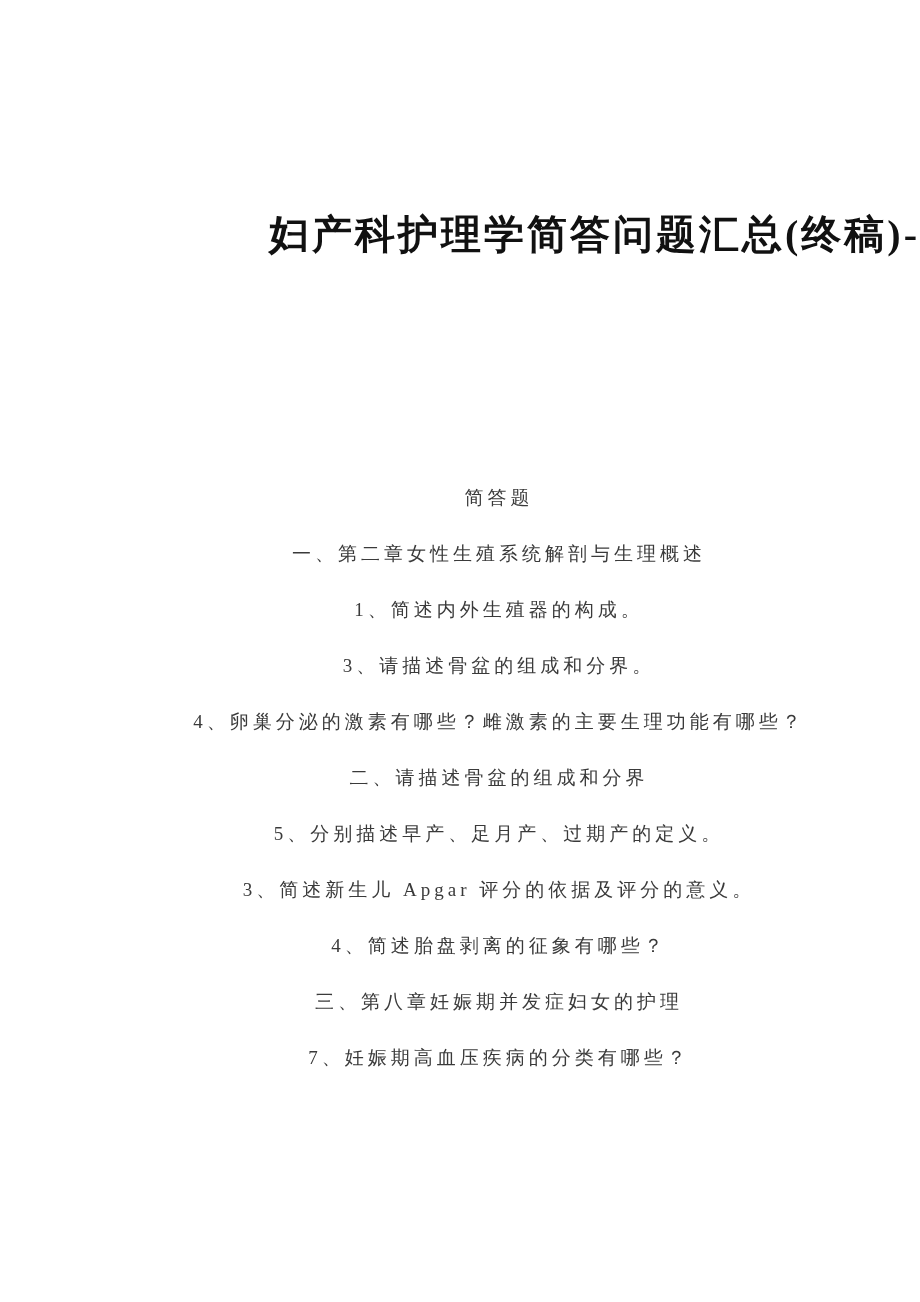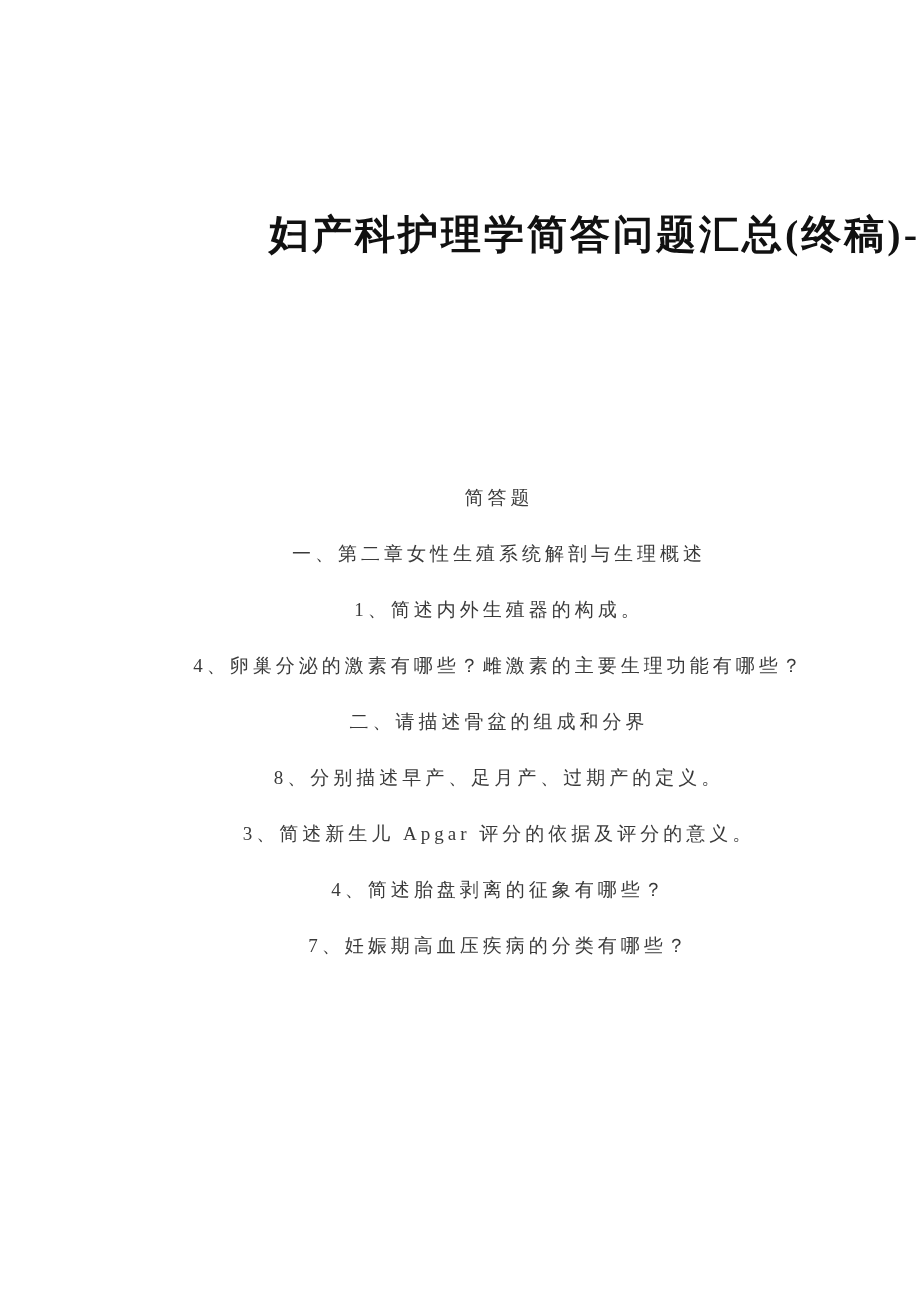--- a/index.html
+++ b/index.html
@@ -48,20 +48,22 @@
 </head>
 <body>
 
 <div class="page">
   <h1 class="doc-title">妇产科护理学简答问题汇总(终稿)-</h1>
 
   <div class="doc-body">
     <p class="doc-line">简答题</p>
     <p class="doc-line">一、第二章女性生殖系统解剖与生理概述</p>
     <p class="doc-line">1、简述内外生殖器的构成。</p>
+    <p class="doc-line">3、请描述骨盆的组成和分界。</p>
     <p class="doc-line">4、卵巢分泌的激素有哪些？雌激素的主要生理功能有哪些？</p>
     <p class="doc-line">二、请描述骨盆的组成和分界</p>
-    <p class="doc-line">8、分别描述早产、足月产、过期产的定义。</p>
+    <p class="doc-line">5、分别描述早产、足月产、过期产的定义。</p>
     <p class="doc-line">3、简述新生儿 Apgar 评分的依据及评分的意义。</p>
     <p class="doc-line">4、简述胎盘剥离的征象有哪些？</p>
+    <p class="doc-line">三、第八章妊娠期并发症妇女的护理</p>
     <p class="doc-line">7、妊娠期高血压疾病的分类有哪些？</p>
   </div>
 </div>
 
 </body></html>

